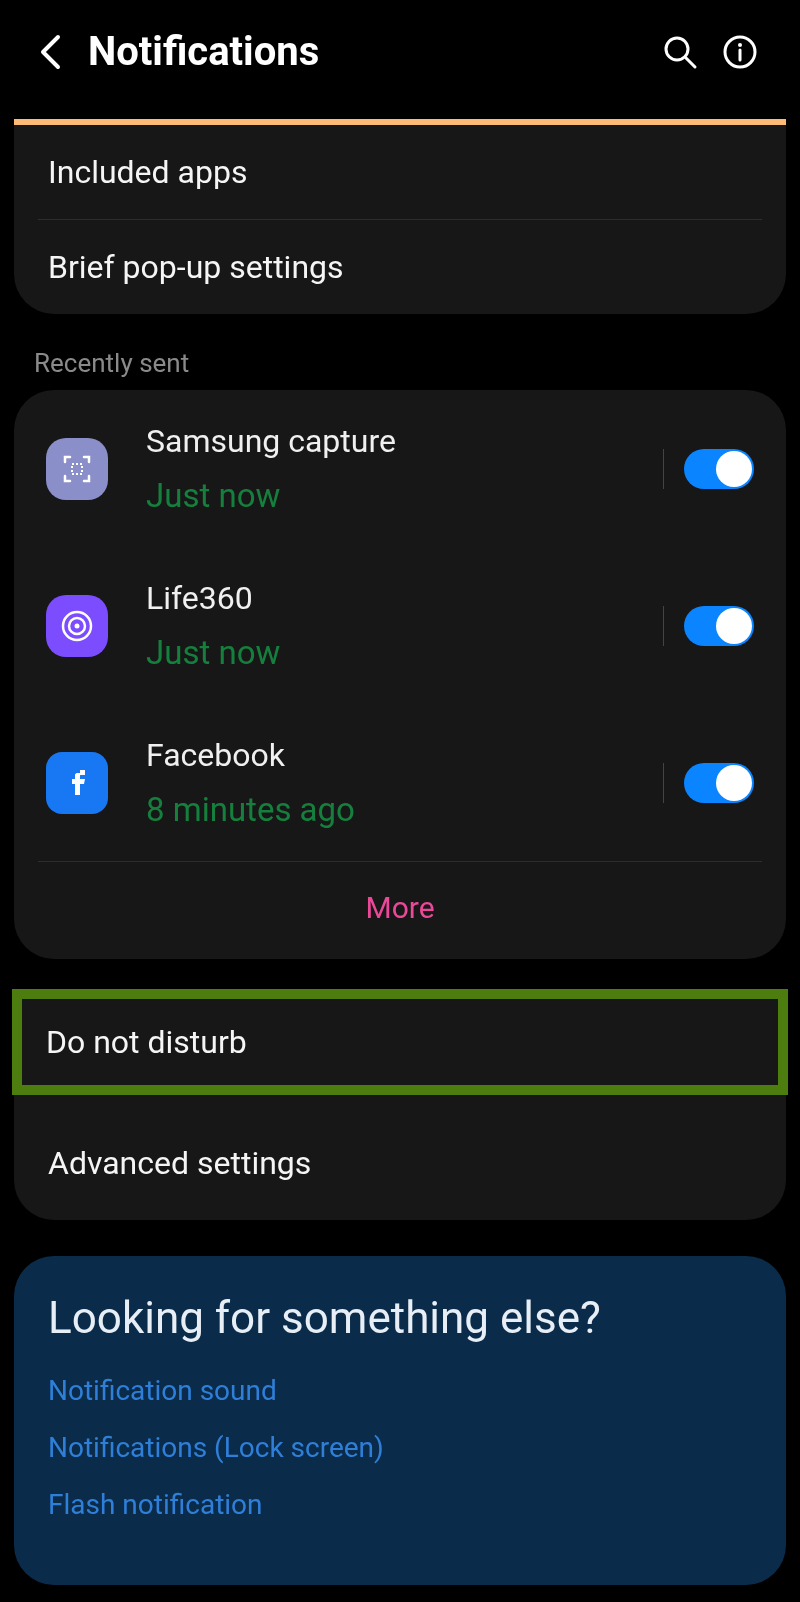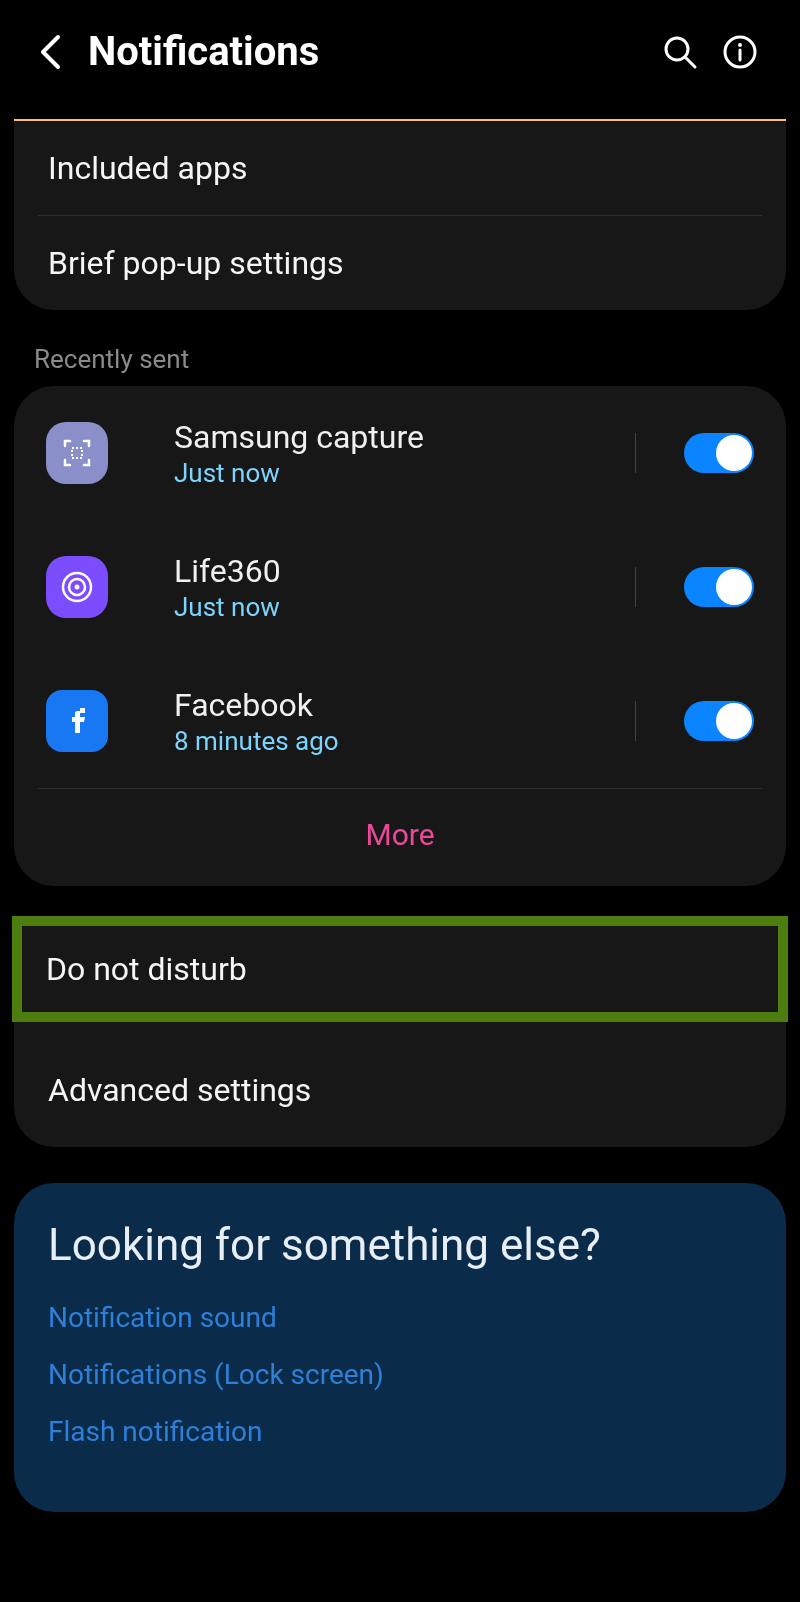--- a/index.html
+++ b/index.html
@@ -40,21 +40,21 @@
   }
   .card {
     background: #171717;
     border-radius: 40px;
     margin: 0 14px;
   }
   .card.top {
     border-top-left-radius: 0;
     border-top-right-radius: 0;
     margin-top: 20px;
-    border-top: 2px solid #fdba74;
+    border-top: 6px solid #fdba74;
   }
   .row {
     padding: 28px 34px;
     position: relative;
   }
   .row-title {
     font-size: 32px;
     font-weight: 400;
     color: #f5f5f5;
   }
@@ -70,44 +70,43 @@
   }
   .section-label {
     font-size: 26px;
     color: #8a8a8a;
     padding: 34px 44px 12px 34px;
   }
   .app-row {
     display: flex;
     align-items: center;
     padding: 22px 32px;
-    gap: 28px;
   }
   .app-icon {
     width: 62px;
     height: 62px;
     border-radius: 20px;
     margin-right: 38px;
     flex-shrink: 0;
     display: flex;
     align-items: center;
     justify-content: center;
   }
   .app-icon.samsung-capture { background: #8a8fc9; }
   .app-icon.life360 { background: #7c4dff; }
   .app-icon.facebook { background: #1877f2; border-radius: 16px; }
   .app-text { flex: 1; }
   .app-name {
     font-size: 32px;
     color: #f0f0f0;
   }
   .app-time {
-    font-size: 26px;
-    color: #7dd3fc;
-    margin-top: 2px;
+    font-size: 33px;
+    color: #15803d;
+    margin-top: 16px;
   }
   .toggle-sep {
     width: 1px;
     height: 40px;
     background: #444;
     margin: 0 20px 0 10px;
   }
   .toggle {
     width: 70px;
     height: 40px;

